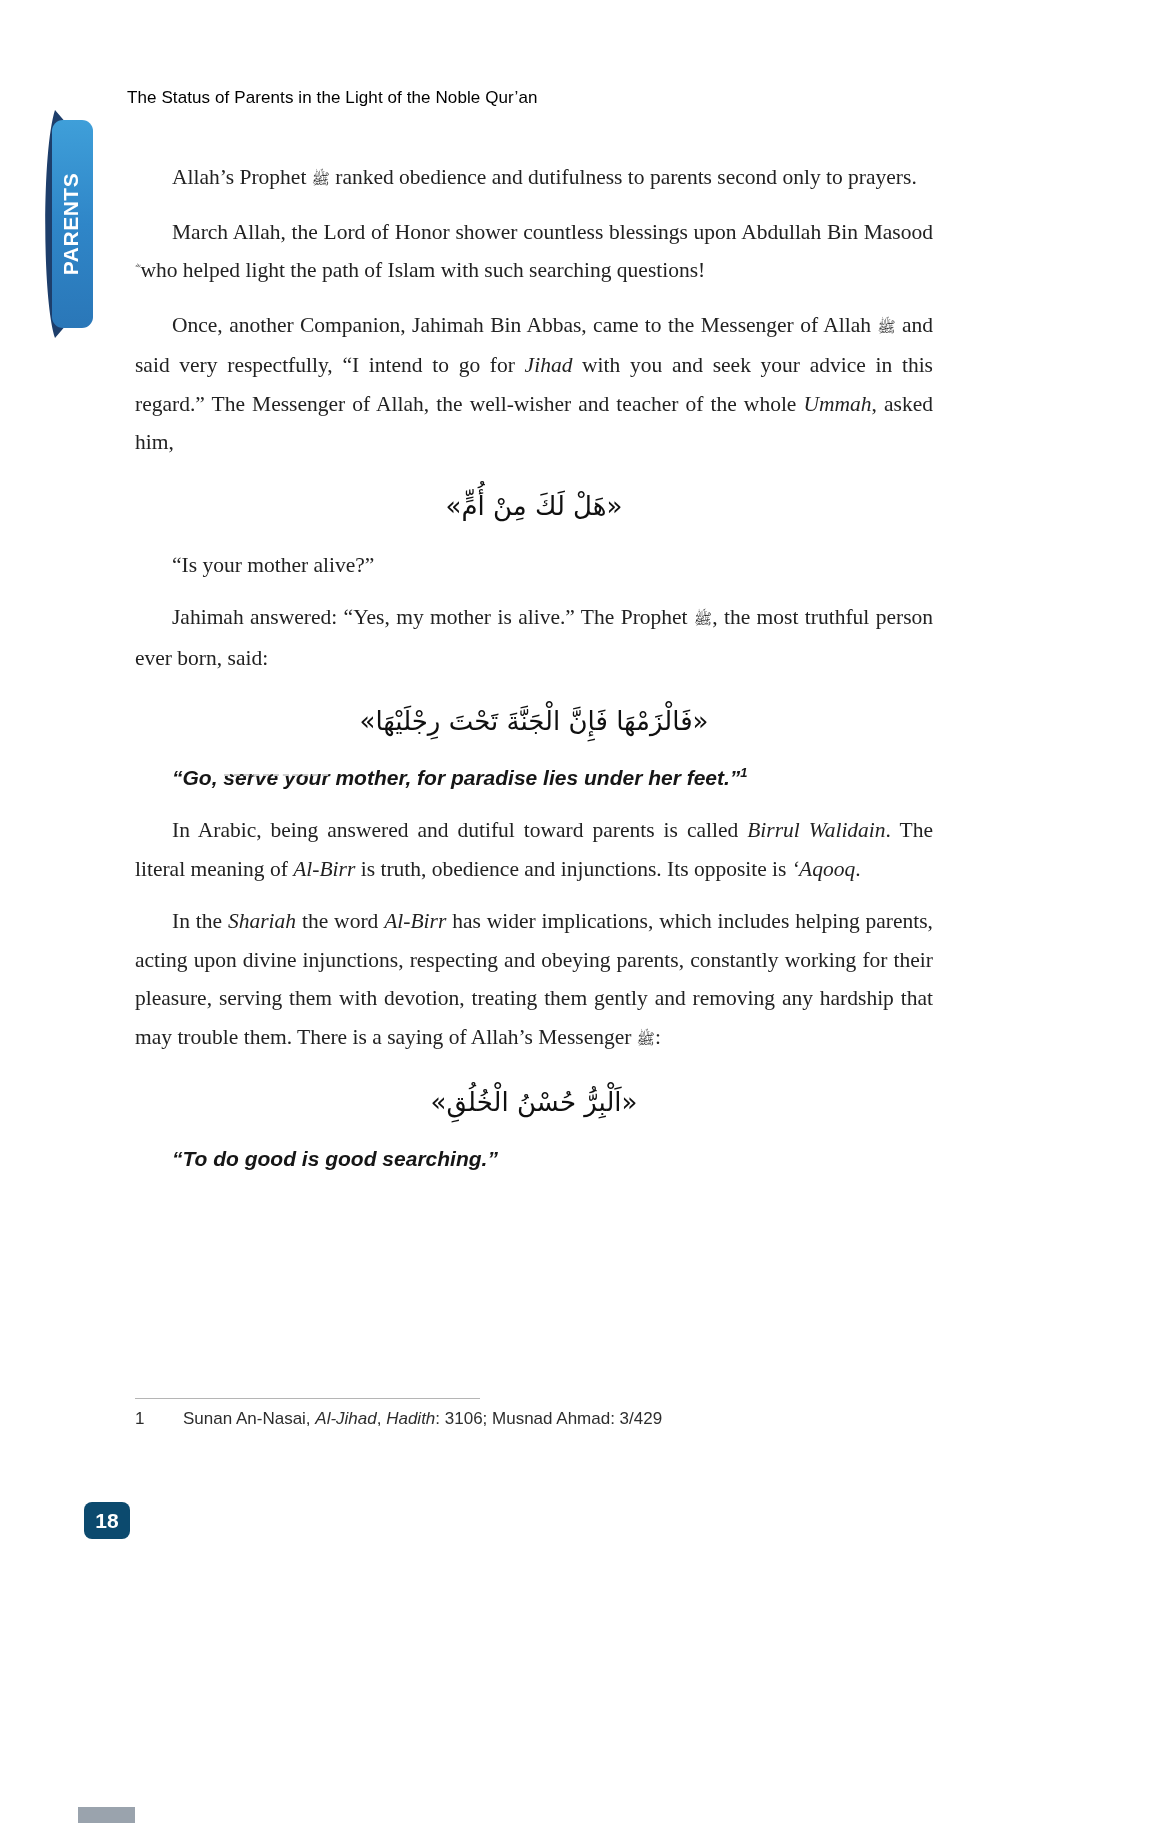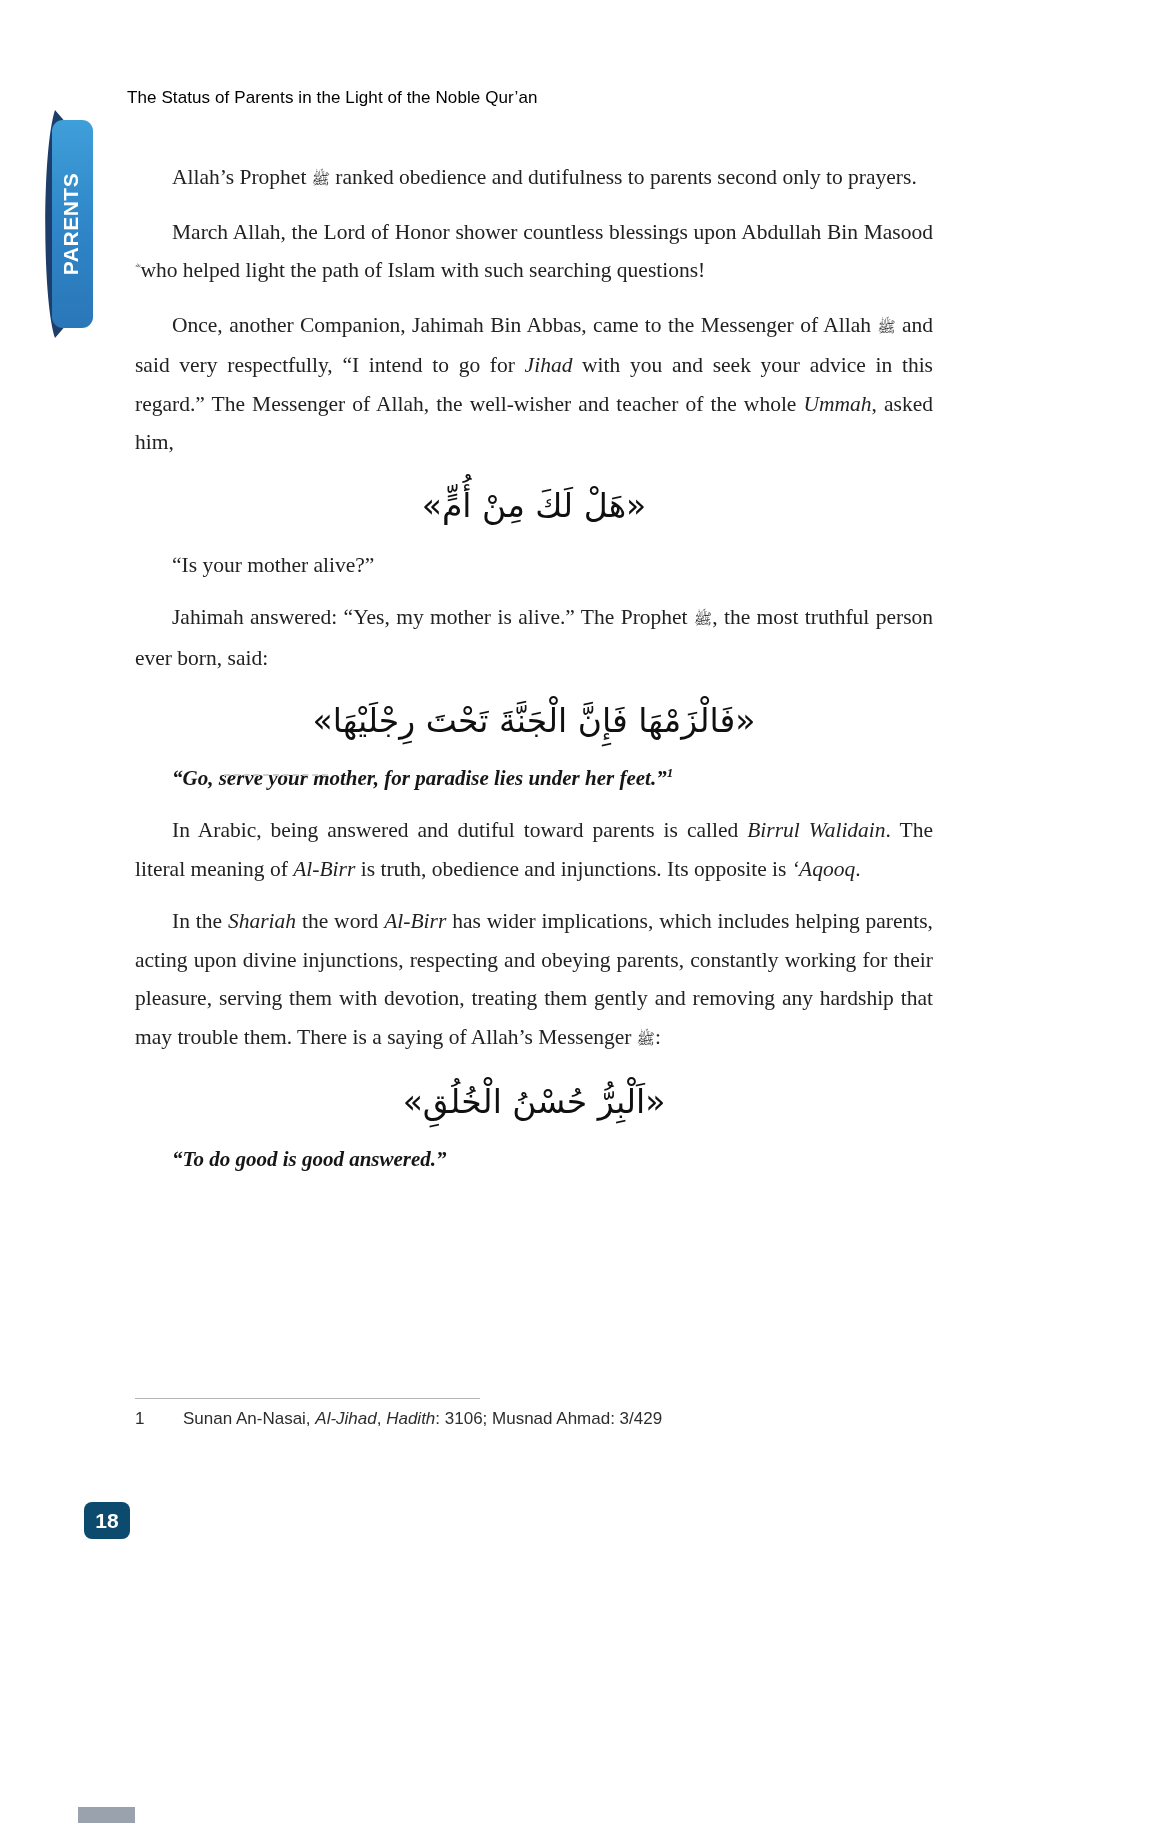--- a/index.html
+++ b/index.html
@@ -13,25 +13,25 @@
     letter-spacing:.1px;
   }
   .side-tab{position:absolute;left:36px;top:108px;width:58px;height:232px;}
   .page-body{
     position:absolute;left:135px;top:158px;width:798px;
     font-size:21.5px;line-height:38.5px;color:#222;
   }
   .para{margin:0 0 14px;text-align:justify;text-indent:37px;}
   .arabic{
     margin:18px 0 14px;text-align:center;direction:rtl;
-    font-family:"DejaVu Sans",sans-serif;font-size:33px;line-height:52px;color:#101010;
+    font-family:"DejaVu Sans",sans-serif;font-size:26px;line-height:52px;color:#101010;
   }
   .trans{
     margin:0 0 16px;padding-left:37px;text-indent:0;text-align:left;
-    font-family:Liberation Serif, serif;font-style:italic;font-weight:600;
+    font-family:Liberation Sans, sans-serif;font-style:italic;font-weight:600;
     font-size:21px;line-height:34px;color:#161616;
   }
   .it{font-style:italic;}
   .sym{font-family:"DejaVu Sans",sans-serif;font-size:15px;}
   sup{font-size:13px;line-height:0;}
   .scan-artifact{
     position:absolute;left:224px;top:774px;width:104px;height:0;
     border-top:2px dashed #cdcdcd;
   }
   .footnote-rule{position:absolute;left:135px;top:1398px;width:345px;height:1px;background:#b5b5b5;}
@@ -73,21 +73,21 @@
     <p class="para"><span>March Allah, the Lord of Honor shower countless blessings upon Abdullah Bin Masood </span><span class="sym">ؓ</span><span> who helped light the path of Islam with such searching questions!</span></p>
     <p class="para"><span>Once, another Companion, Jahimah Bin Abbas, came to the Messenger of Allah </span><span class="sym">ﷺ</span><span> and said very respectfully, “I intend to go for </span><span class="it">Jihad</span><span> with you and seek your advice in this regard.” The Messenger of Allah, the well-wisher and teacher of the whole </span><span class="it">Ummah</span><span>, asked him,</span></p>
     <div class="arabic" dir="rtl">«هَلْ لَكَ مِنْ أُمٍّ»</div>
     <p class="para"><span>“Is your mother alive?”</span></p>
     <p class="para"><span>Jahimah answered: “Yes, my mother is alive.” The Prophet </span><span class="sym">ﷺ</span><span>, the most truthful person ever born, said:</span></p>
     <div class="arabic" dir="rtl">«فَالْزَمْهَا فَإِنَّ الْجَنَّةَ تَحْتَ رِجْلَيْهَا»</div>
     <p class="trans"><span>“Go, serve your mother, for paradise lies under her feet.”</span><sup>1</sup></p>
     <p class="para"><span>In Arabic, being answered and dutiful toward parents is called </span><span class="it">Birrul Walidain</span><span>. The literal meaning of </span><span class="it">Al-Birr</span><span> is truth, obedience and injunctions. Its opposite is </span><span class="it">‘Aqooq</span><span>.</span></p>
     <p class="para"><span>In the </span><span class="it">Shariah</span><span> the word </span><span class="it">Al-Birr</span><span> has wider implications, which includes helping parents, acting upon divine injunctions, respecting and obeying parents, constantly working for their pleasure, serving them with devotion, treating them gently and removing any hardship that may trouble them. There is a saying of Allah’s Messenger </span><span class="sym">ﷺ</span><span>:</span></p>
     <div class="arabic" dir="rtl">«اَلْبِرُّ حُسْنُ الْخُلُقِ»</div>
-    <p class="trans"><span>“To do good is good answered.”</span></p>
+    <p class="trans"><span>“To do good is good searching.”</span></p>
   </main>
 
 <div class="scan-artifact"></div>
 
 <div class="footnote-rule"></div>
 
 <div class="footnote">
   <span class="fn-num">1</span><span><span>Sunan An-Nasai, </span><span class="it">Al-Jihad</span><span>, </span><span class="it">Hadith</span><span>: 3106; Musnad Ahmad: 3/429</span></span>
 </div>
 

